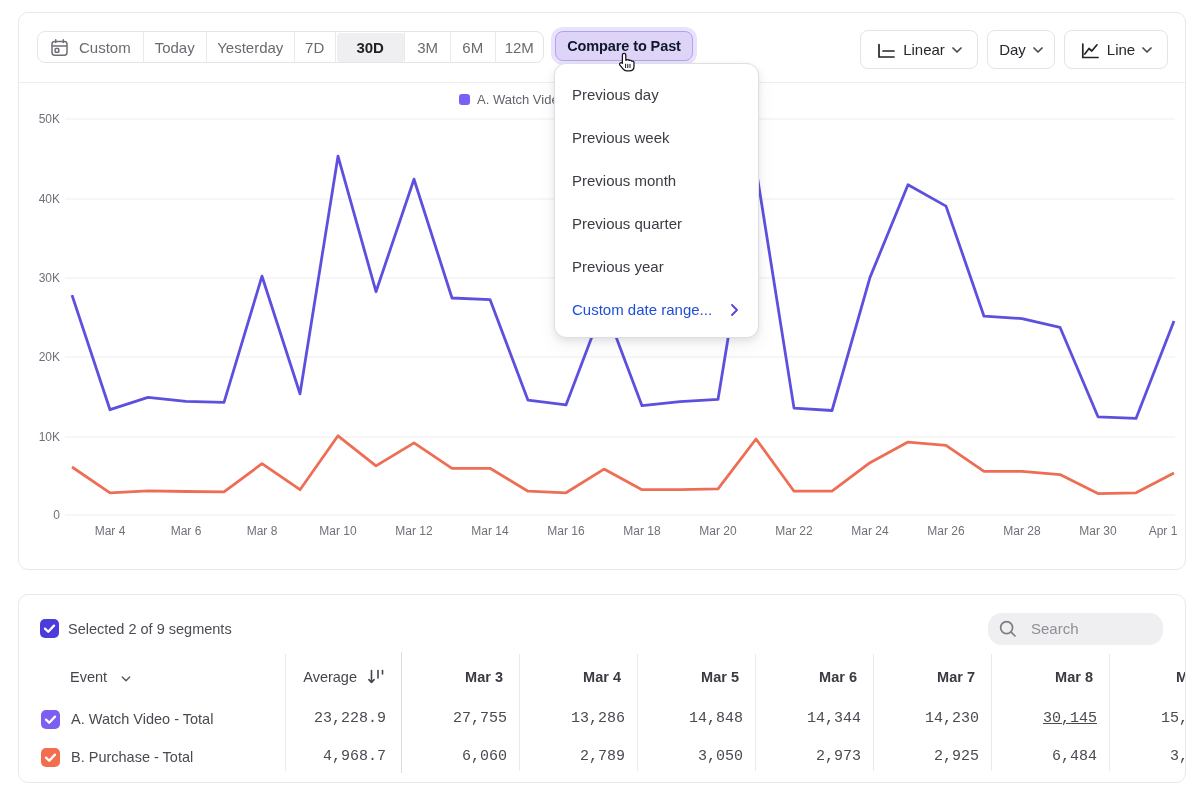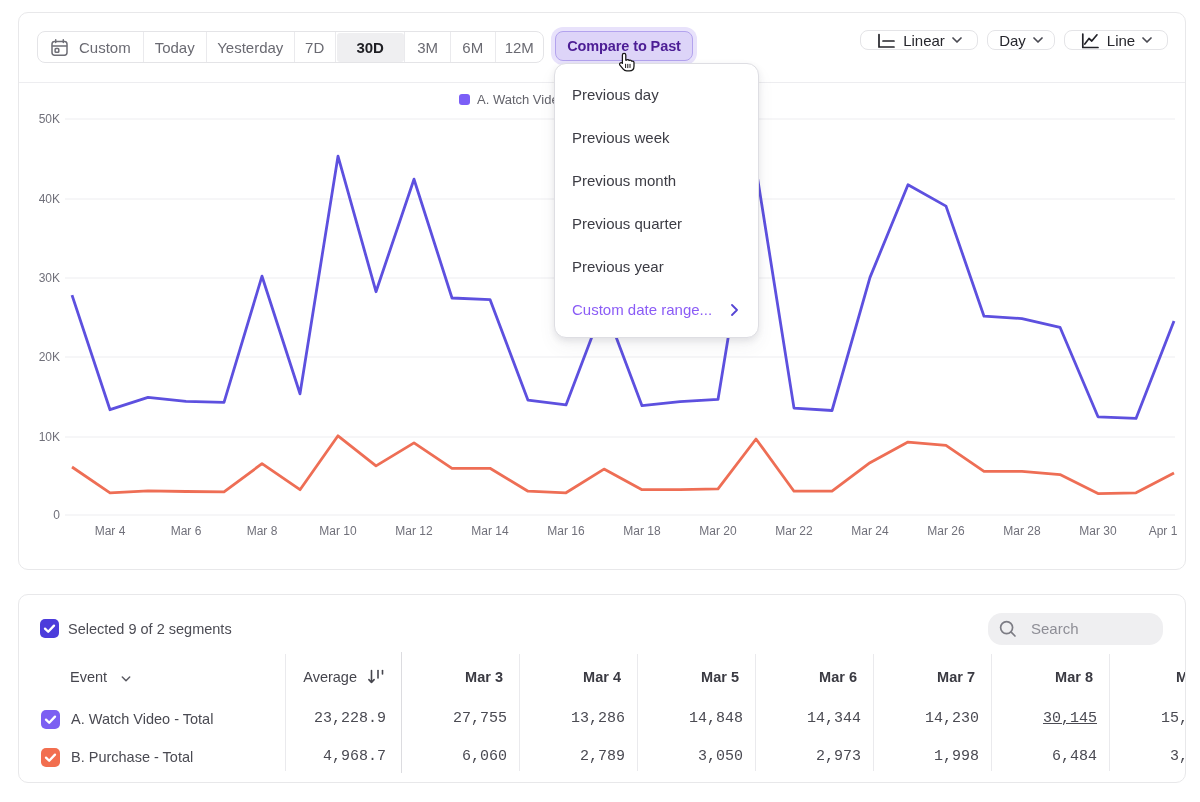--- a/index.html
+++ b/index.html
@@ -8,28 +8,28 @@
 #card2{left:18px;top:594px;width:1166px;height:187px;}
 
 #toolbar{position:absolute;left:0;top:0;width:100%;height:69px;border-bottom:1px solid #ededf0;}
 #seg{position:absolute;left:18px;top:18px;width:507px;height:32px;border:1px solid #e4e4e7;border-radius:8px;display:flex;box-sizing:border-box;}
 #seg .it{display:flex;align-items:center;justify-content:center;font-size:15px;color:#6a6a72;border-left:1px solid #eaeaed;box-sizing:border-box;}
 #seg .it:first-child{border-left:none;}
 #seg .selwrap{padding:0;position:relative;}
 #seg .selbox{position:absolute;left:1px;top:0.5px;right:0.5px;bottom:0.5px;background:#efeff1;border-radius:3px;display:flex;align-items:center;justify-content:center;font-weight:bold;color:#1f1f24;}
 
 #cmpring{position:absolute;left:532px;top:14px;width:146px;height:38px;background:#e8e2fb;border-radius:12px;}
-#cmpbtn{position:absolute;left:4px;top:4px;width:138px;height:30px;box-sizing:border-box;background:#ddd4f8;border:1px solid #b3a3ee;border-radius:8px;color:#4c1d95;font-size:14.5px;font-weight:bold;letter-spacing:-0.1px;display:flex;align-items:center;justify-content:center;}
-.rbtn{position:absolute;top:17px;height:20px;box-sizing:border-box;background:#fff;border:1px solid #e4e4e7;border-radius:8px;display:flex;align-items:center;justify-content:center;gap:7px;font-size:15px;color:#26262c;}
+#cmpbtn{position:absolute;left:4px;top:4px;width:138px;height:30px;box-sizing:border-box;background:#ddd4f8;border:1px solid #b3a3ee;border-radius:8px;color:#0f172a;font-size:14.5px;font-weight:bold;letter-spacing:-0.1px;display:flex;align-items:center;justify-content:center;}
+.rbtn{position:absolute;top:17px;height:39px;box-sizing:border-box;background:#fff;border:1px solid #e4e4e7;border-radius:8px;display:flex;align-items:center;justify-content:center;gap:7px;font-size:15px;color:#26262c;}
 
 #chart{position:absolute;left:0;top:69px;}
 
 #dd{position:absolute;left:554px;top:63px;width:205px;height:275px;background:#fff;border:1px solid #dedee3;border-radius:12px;box-shadow:0 3px 6px rgba(60,60,80,.11),0 9px 18px rgba(60,60,80,.06);padding-top:9px;box-sizing:border-box;z-index:5;}
 #dd .mi{height:43px;line-height:43px;padding-left:17px;font-size:15px;color:#3c3c44;position:relative;}
-#dd .mi.purp{color:#8b5cf6;}
+#dd .mi.purp{color:#1d4ed8;}
 
 #cursor{position:absolute;left:617px;top:52px;z-index:9;}
 
 #selrow-cb{position:absolute;left:21px;top:24px;width:19px;height:19px;border-radius:5px;background:#4c3cdb;}
 #selrow-tx{position:absolute;left:49px;top:19px;height:30px;line-height:30px;font-size:14.5px;color:#4c4c54;}
 #search{position:absolute;left:969px;top:18px;width:175px;height:32px;border-radius:14px;background:#efeff1;}
 #search span{position:absolute;left:43px;top:0;height:32px;line-height:32px;font-size:15px;color:#8e8e96;}
 .vsep{position:absolute;width:1px;background:#eaeaed;top:59px;height:117px;}
 .vsep.dark{background:#dcdce0;top:57px;height:121px;}
 .hdr{position:absolute;top:70px;height:24px;line-height:24px;font-size:14.5px;color:#46464e;}
@@ -134,21 +134,21 @@
       <text x="630" y="22" font-size="13" fill="#64646c">B. Purchase - Total</text>
     </g>
   </svg>
 </div>
 <div id="card2" class="card">
   <div id="selrow-cb">
       <svg width="19" height="19" viewBox="0 0 19 19" style="position:absolute;left:0;top:0;">
         <polyline points="5,9.6 8.2,12.8 14,6.6" fill="none" stroke="#fff" stroke-width="2.3" stroke-linecap="round" stroke-linejoin="round"></polyline>
       </svg>
     </div>
-  <div id="selrow-tx">Selected 9 of 2 segments</div>
+  <div id="selrow-tx">Selected 2 of 9 segments</div>
   <div id="search">
     <svg width="19" height="19" viewBox="0 0 19 19" style="position:absolute;left:11px;top:7px;" fill="none" stroke="#7c7c84" stroke-width="1.7" stroke-linecap="round">
         <circle cx="7.6" cy="7.6" r="6"></circle>
         <line x1="12.2" y1="12.2" x2="16" y2="16"></line>
       </svg>
     <span>Search</span>
   </div>
   <div class="vsep" style="left:266px;"></div>
   <div class="vsep dark" style="left:382px;"></div>
   <div class="vsep" style="left:500px;"></div>
@@ -190,21 +190,21 @@
   <div class="num" style="top:112px;left:604px;width:120px;">14,848</div>
   <div class="num" style="top:112px;left:722px;width:120px;">14,344</div>
   <div class="num" style="top:112px;left:840px;width:120px;">14,230</div>
   <div class="num" style="top:112px;left:958px;width:120px;text-decoration:underline;">30,145</div>
   <div class="num" style="top:112px;left:1076px;width:120px;">15,309</div>
   <div class="num" style="top:149.5px;left:247px;width:120px;">4,968.7</div>
   <div class="num" style="top:149.5px;left:368px;width:120px;">6,060</div>
   <div class="num" style="top:149.5px;left:486px;width:120px;">2,789</div>
   <div class="num" style="top:149.5px;left:604px;width:120px;">3,050</div>
   <div class="num" style="top:149.5px;left:722px;width:120px;">2,973</div>
-  <div class="num" style="top:149.5px;left:840px;width:120px;">1,998</div>
+  <div class="num" style="top:149.5px;left:840px;width:120px;">2,925</div>
   <div class="num" style="top:149.5px;left:958px;width:120px;">6,484</div>
   <div class="num" style="top:149.5px;left:1076px;width:120px;">3,237</div>
 </div>
 <div id="dd">
   <div class="mi">Previous day</div>
   <div class="mi">Previous week</div>
   <div class="mi">Previous month</div>
   <div class="mi">Previous quarter</div>
   <div class="mi">Previous year</div>
   <div class="mi purp">Custom date range...

